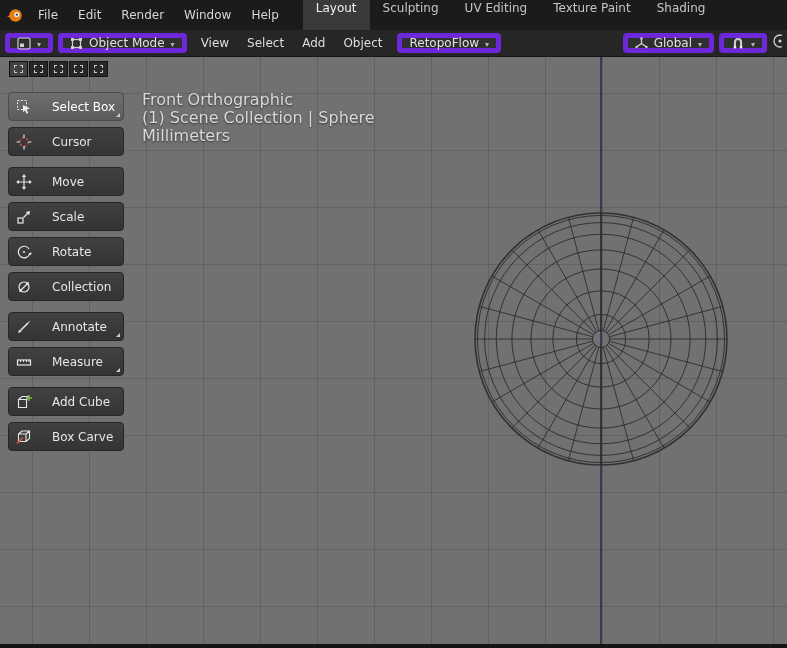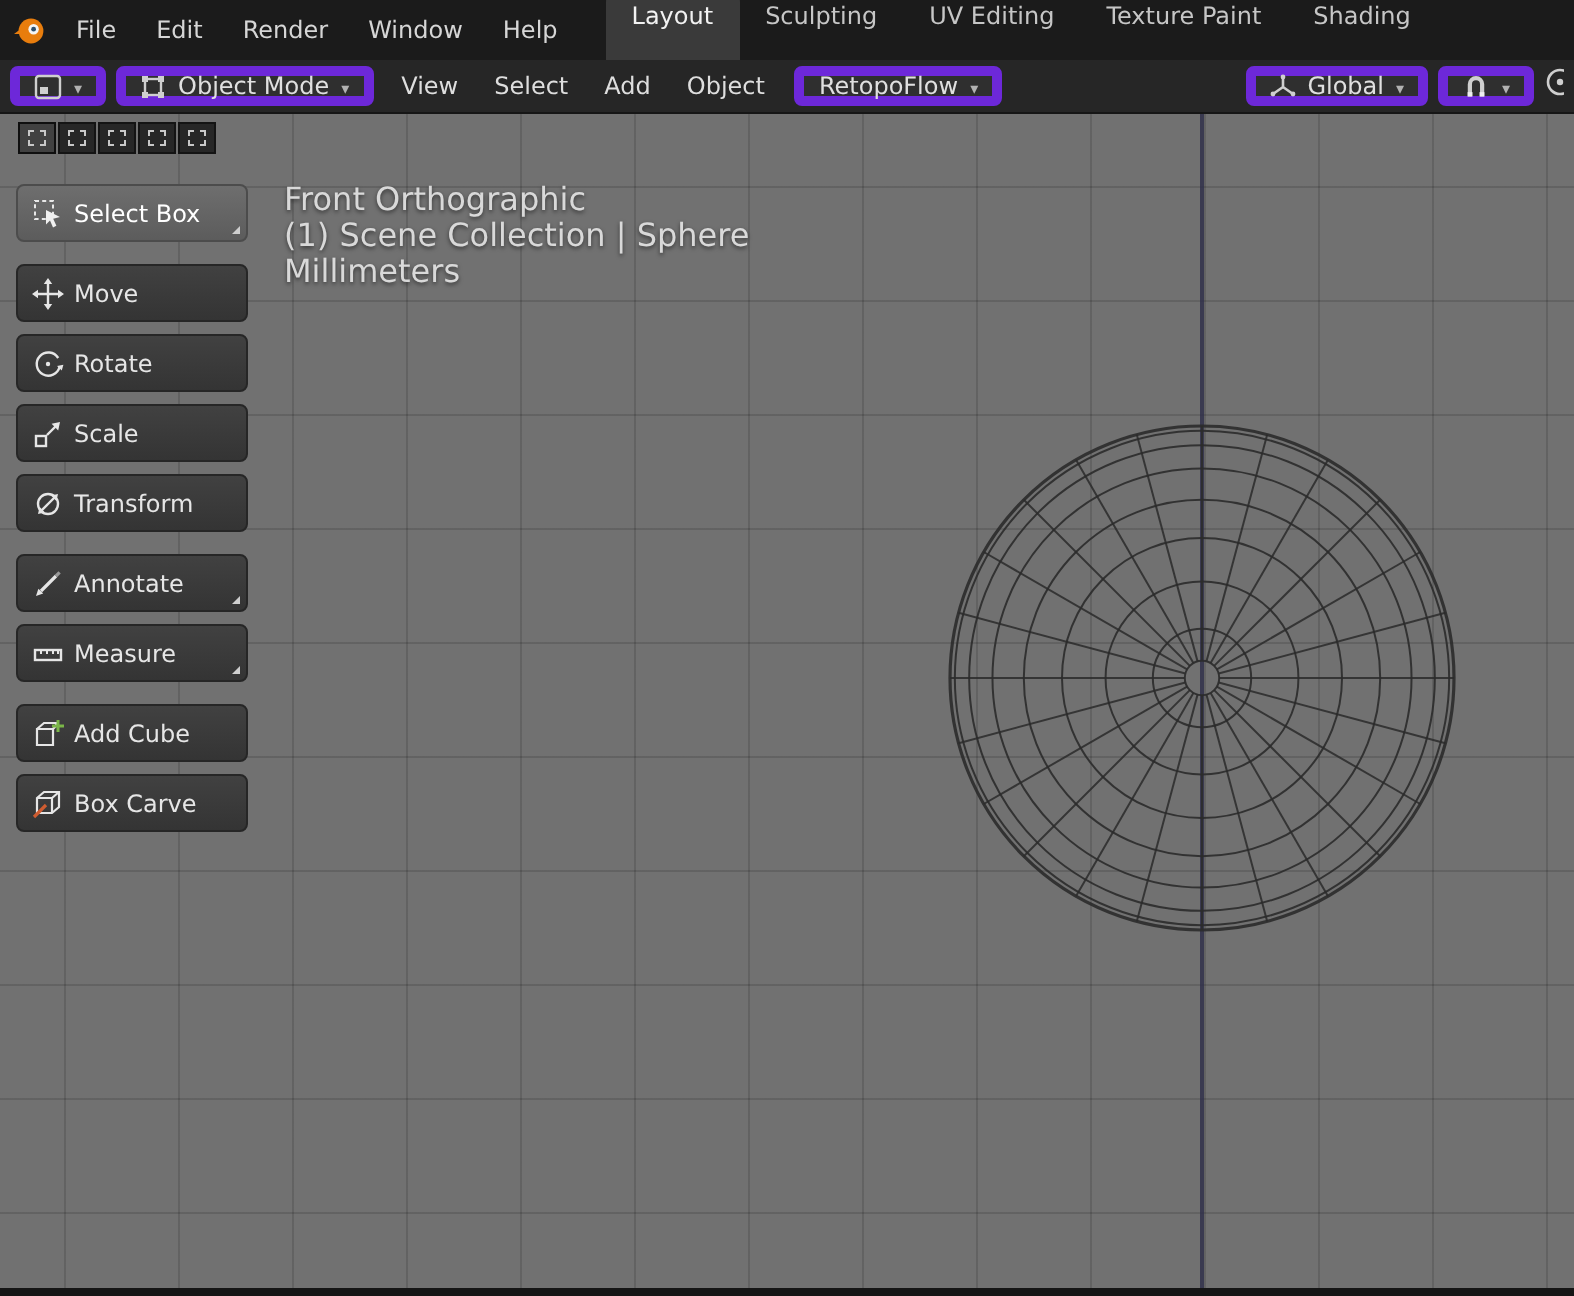--- a/index.html
+++ b/index.html
@@ -35,21 +35,21 @@
   .selmodes{position:absolute;left:9px;top:61px;display:flex;gap:1px;z-index:5}
   .selmode{width:19px;height:16px;background:#272727;border:1px solid #141414;
            display:flex;align-items:center;justify-content:center}
   .selmode.active{background:#414141;border-color:#0f0f0f}
   .dashbox{width:9px;height:8px;border:1px dashed #c8c8c8;display:block}
 
   
   .tools{position:absolute;left:8px;top:92px;width:116px;z-index:5;
          display:flex;flex-direction:column}
   .tool-btn{height:29px;border-radius:4px;background:linear-gradient(#414141,#343434);
-            border:1px solid #262626;display:flex;align-items:center;gap:5px;
+            border:1px solid #262626;display:flex;align-items:center;gap:20px;
             padding:0 7px;color:#e6e6e6;font-size:12px;margin-bottom:6px;
             position:relative;flex:none}
   .tool-btn.active{background:linear-gradient(#6e6e6e,#5c5c5c);border-color:#4c4c4c;color:#fff}
   .tool-btn .ticon{flex:none;display:flex;align-items:center;justify-content:center;width:16px}
   .spacer{height:5px;flex:none}
   .sub::after{content:"";position:absolute;right:3px;bottom:3px;width:0;height:0;
               border-top:4px solid transparent;border-right:4px solid #cfcfcf}
 
   
   .viewport{position:absolute;top:57px;left:0;right:0;bottom:4px;
@@ -221,65 +221,74 @@
   <div class="tool-btn active sub">
     <span class="ticon">
       <svg width="16" height="16" viewBox="0 0 16 16">
         <rect x="1.5" y="1.5" width="9" height="9" fill="none" stroke="#e8e8e8" stroke-width="1" stroke-dasharray="2 1.6"></rect>
         <path d="M7,6 L14,9.5 L10.6,10.4 L12.2,13.9 L10.5,14.7 L9,11.3 L7,13.2 Z" fill="#f0f0f0"></path>
       </svg>
     </span>
     <span>Select Box</span>
   </div>
 
+  <div class="tool-btn">
+    <span class="ticon">
+      <svg width="16" height="16" viewBox="0 0 16 16">
+        <circle cx="8" cy="8" r="4.3" fill="none" stroke="#d05050" stroke-width="1.3" stroke-dasharray="2.4 2"></circle>
+        <path d="M8,0.5 V4 M8,12 V15.5 M0.5,8 H4 M12,8 H15.5" stroke="#e6e6e6" stroke-width="1.2"></path>
+      </svg>
+    </span>
+    <span>Cursor</span>
+  </div>
 
   <div class="spacer"></div>
 
   <div class="tool-btn">
     <span class="ticon">
       <svg width="16" height="16" viewBox="0 0 16 16">
         <path d="M8,2.6 V13.4 M2.6,8 H13.4" stroke="#e6e6e6" stroke-width="1.2"></path>
         <path d="M8,0 L5.9,3 h4.2 Z M8,16 L5.9,13 h4.2 Z M0,8 L3,5.9 v4.2 Z M16,8 L13,5.9 v4.2 Z" fill="#e6e6e6"></path>
       </svg>
     </span>
     <span>Move</span>
+  </div>
+
+  <div class="tool-btn">
+    <span class="ticon">
+      <svg width="16" height="16" viewBox="0 0 16 16">
+        <rect x="2" y="9" width="5" height="5" fill="none" stroke="#e6e6e6" stroke-width="1.2"></rect>
+        <path d="M7.5,8.5 L12.5,3.5" stroke="#e6e6e6" stroke-width="1.2"></path>
+        <path d="M14,2 L9.8,2.9 L13.1,6.2 Z" fill="#e6e6e6"></path>
+      </svg>
+    </span>
+    <span>Scale</span>
   </div>
 
   <div class="tool-btn">
     <span class="ticon">
       <svg width="16" height="16" viewBox="0 0 16 16">
         <path d="M13.1,5 A5.8,5.8 0 1 0 13.8,9.4" fill="none" stroke="#e6e6e6" stroke-width="1.2"></path>
         <path d="M14.9,11.2 L12.5,9 L15.7,8.4 Z" fill="#e6e6e6"></path>
         <circle cx="8" cy="8" r="1.1" fill="#e6e6e6"></circle>
       </svg>
     </span>
     <span>Rotate</span>
-  </div>
-
-  <div class="tool-btn">
-    <span class="ticon">
-      <svg width="16" height="16" viewBox="0 0 16 16">
-        <rect x="2" y="9" width="5" height="5" fill="none" stroke="#e6e6e6" stroke-width="1.2"></rect>
-        <path d="M7.5,8.5 L12.5,3.5" stroke="#e6e6e6" stroke-width="1.2"></path>
-        <path d="M14,2 L9.8,2.9 L13.1,6.2 Z" fill="#e6e6e6"></path>
-      </svg>
-    </span>
-    <span>Scale</span>
   </div>
 
   <div class="tool-btn">
     <span class="ticon">
       <svg width="16" height="16" viewBox="0 0 16 16">
         <circle cx="8" cy="8" r="5" fill="none" stroke="#e6e6e6" stroke-width="1.2"></circle>
         <path d="M4.5,11.5 L11.5,4.5" stroke="#e6e6e6" stroke-width="1.2"></path>
         <path d="M13,3 L9.5,3.8 L12.2,6.5 Z" fill="#e6e6e6"></path>
         <path d="M3,13 L6.5,12.2 L3.8,9.5 Z" fill="#e6e6e6"></path>
       </svg>
     </span>
-    <span>Transform</span>
+    <span>Collection</span>
   </div>
 
   <div class="spacer"></div>
 
   <div class="tool-btn sub">
     <span class="ticon">
       <svg width="16" height="16" viewBox="0 0 16 16">
         <path d="M4.5,11.5 L12,4" stroke="#e6e6e6" stroke-width="1.6"></path>
         <path d="M2,14 L3.2,10.4 L5.6,12.8 Z" fill="#e6e6e6"></path>
         <path d="M12,4 L13.8,2.2" stroke="#9a9a9a" stroke-width="1.6"></path>

